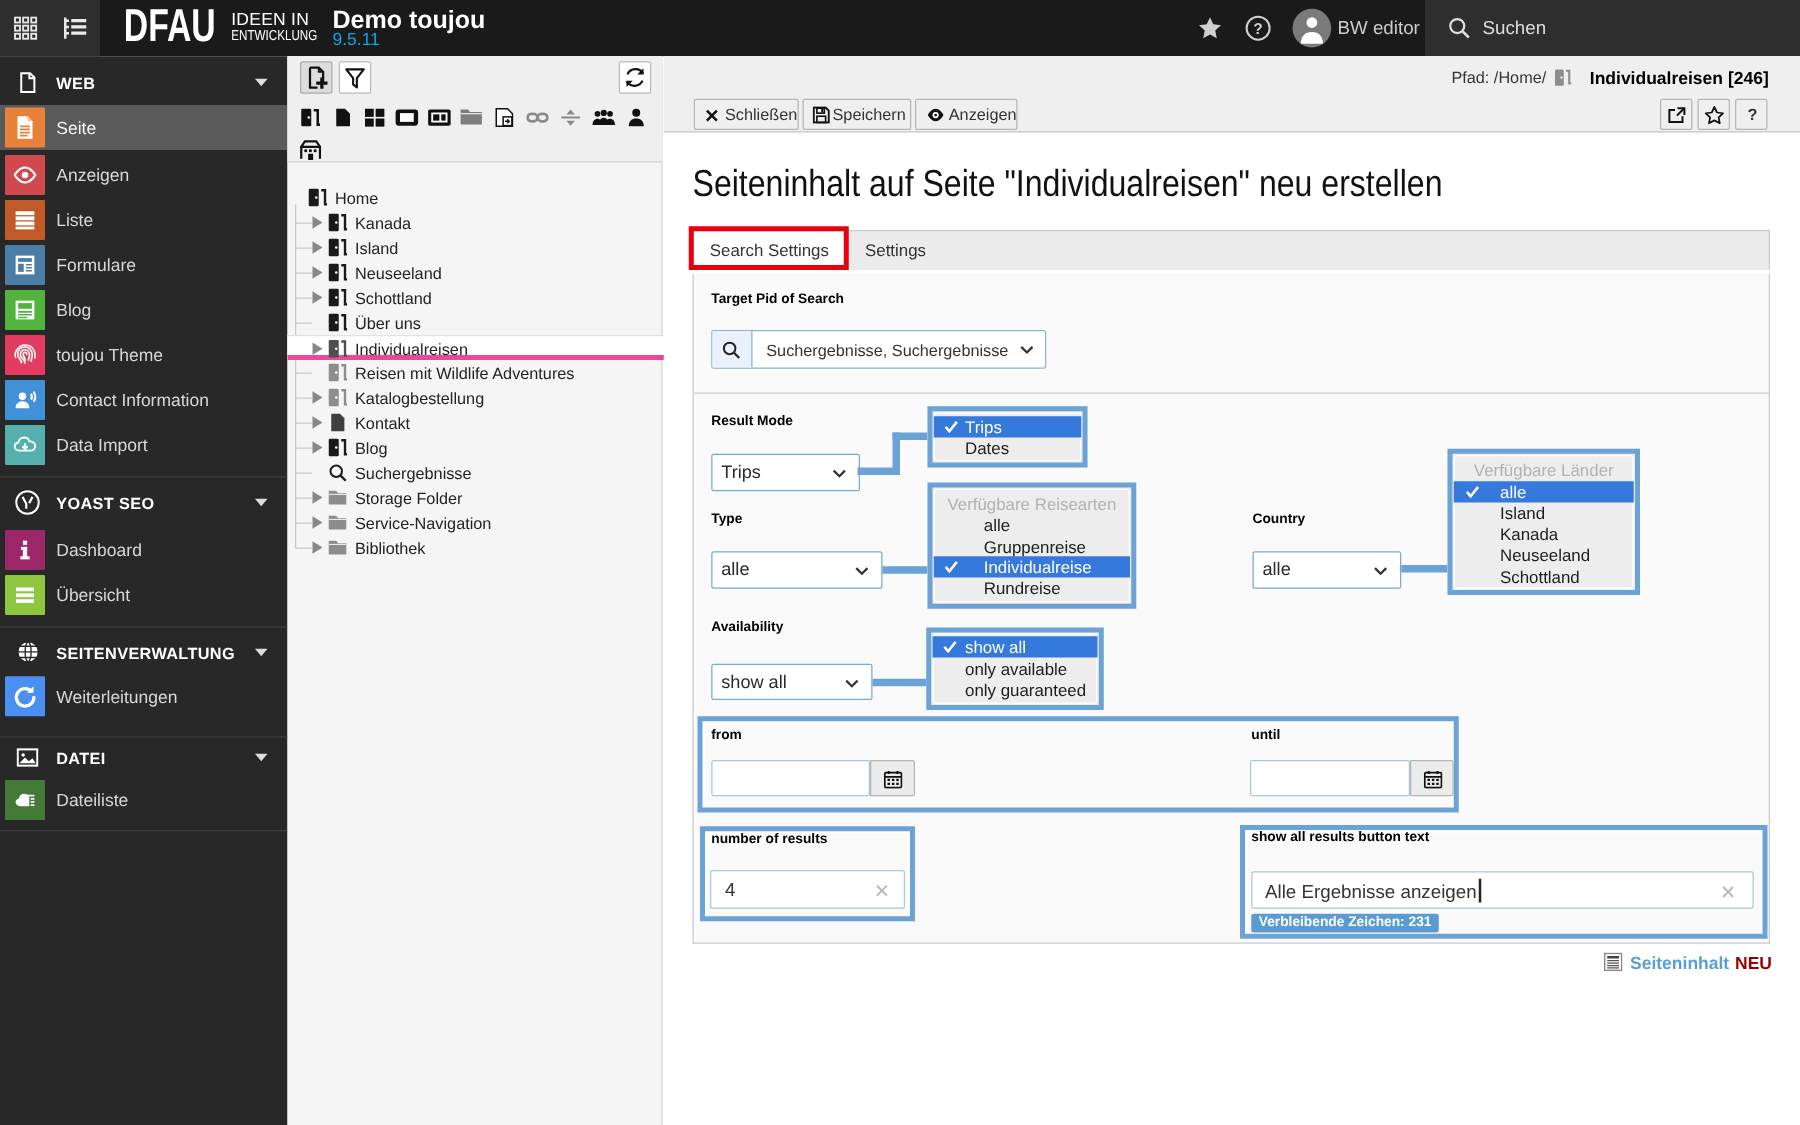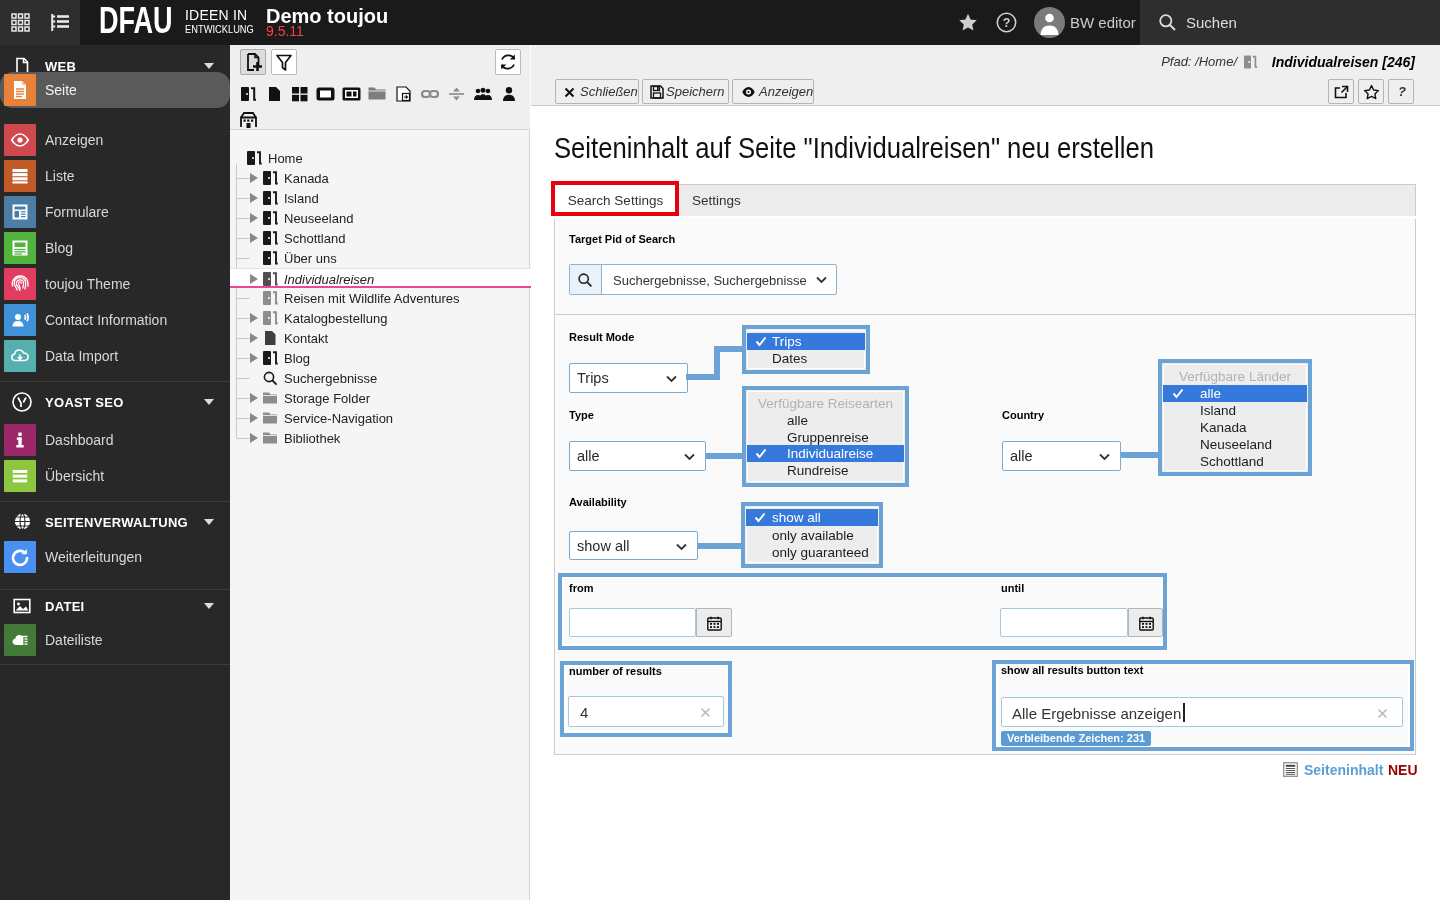--- a/index.html
+++ b/index.html
@@ -8,21 +8,21 @@
 #app { position:relative; width:1440px; height:900px; }
 
 
 #topbar { position:absolute; left:0; top:0; width:1440px; height:45px; background:#1a1a1a; }
 #topbar .leftblock { position:absolute; left:0; top:0; width:80px; height:45px; background:#2e2e2e; }
 #topbar .searchblock { position:absolute; left:1140px; top:0; width:300px; height:45px; background:#2e2e2e; color:#ddd; }
 .dfau { position:absolute; left:99px; top:0px; color:#fff; font-weight:bold; font-size:37px; transform:scale(0.73,1); transform-origin:0 0; }
 .ideen { position:absolute; left:185px; top:8px; color:#fff; line-height:14px; }
 .ideen div { white-space:nowrap; }
 .demotoujou { position:absolute; left:266px; top:5px; color:#fff; font-weight:bold; font-size:20px; }
-.demover { position:absolute; left:266px; top:23px; color:#ef4444; font-size:14px; }
+.demover { position:absolute; left:266px; top:23px; color:#0ea5e9; font-size:14px; }
 .bweditor { position:absolute; left:1070px; top:14px; color:#ccc; font-size:15px; }
 .suchen { position:absolute; left:1186px; top:14px; color:#ddd; font-size:15px; }
 
 
 #sidebar { position:absolute; left:0; top:45px; width:230px; height:855px; background:#282828; }
 .sb-sep { position:absolute; left:0; width:230px; border-top:1px solid #3c3c3c; }
 .sb-head { position:absolute; left:0; width:230px; height:40px; color:#fff; }
 .sb-head .txt { position:absolute; left:45px; top:13px; font-size:13px; font-weight:bold; letter-spacing:0.3px; }
 .sb-head .car { position:absolute; right:16px; top:17px; width:0; height:0; border-left:5px solid transparent; border-right:5px solid transparent; border-top:6px solid #ddd; }
 .sb-item { position:absolute; left:0; width:230px; height:36px; color:#d8d8d8; font-size:14px; }
@@ -32,28 +32,28 @@
 .sb-item .ic svg { position:absolute; left:6px; top:6px; }
 
 
 #ptree { position:absolute; left:230px; top:45px; width:300px; height:855px; background:#f5f5f5; border-right:1px solid #d5d5d5; }
 #pt-toolbar { position:absolute; left:0; top:0; width:300px; height:85px; background:#efefef; border-bottom:1px solid #d0d0d0; }
 .ptbtn { position:absolute; top:6px; width:26px; height:26px; background:#fff; border:1px solid #bbb; border-radius:2px; }
 .ptbtn.pressed { background:#dcdcdc; border-color:#aaa; }
 .dragicons { position:absolute; left:0; top:0; }
 .tree { position:absolute; left:0; top:85px; width:300px; }
 .trow { position:absolute; left:0; width:360px; height:20px; font-size:13px; color:#222; }
-.trow.sel { background:#fff; border-top:1px solid #e2e2e2; border-bottom:2px solid #ec4899;font-style:italic; }
+.trow.sel { background:#fff; border-top:1px solid #e2e2e2; border-bottom:4px solid #ec4899; }
 .trow .tri { position:absolute; top:5px; width:0; height:0; border-top:5px solid transparent; border-bottom:5px solid transparent; border-left:8px solid #888; }
 .trow .lbl { position:absolute; top:3px; white-space:nowrap; }
 .trow svg { position:absolute; top:2px; }
 
 
 #content { position:absolute; left:531px; top:45px; width:909px; height:855px; background:#fff; }
-#docheader { position:absolute; left:0; top:0; width:909px; height:61px; background:#efefef; border-bottom:1px solid #c8c8c8;font-style:italic; }
+#docheader { position:absolute; left:0; top:0; width:909px; height:61px; background:#efefef; border-bottom:1px solid #c8c8c8; }
 .pfad { position:absolute; right:25px; top:9px; width:400px; height:16px; font-size:13px; color:#333; }
 .pfad b { font-size:14px; }
 .pfad b { color:#000; }
 .dbtn { position:absolute; top:34px; height:25px; background:#efefef; border:1px solid #b5b5b5; border-radius:2px; font-size:13px; color:#333; line-height:23px; }
 h1 { position:absolute; left:23px; top:86px; font-size:30px; font-weight:normal; color:#111; white-space:nowrap; transform:scale(0.855,1); transform-origin:0 0; }
 
 
 #tabbar { position:absolute; left:23px; top:139px; width:862px; height:32px; background:#ececec; border:1px solid #ccc; border-bottom:0; }
 .tab { position:absolute; top:0; height:31px; font-size:13.5px; color:#333; line-height:31px; }
 #tab1 { left:0; width:122px; background:#fff; text-align:center; border-right:1px solid #ccc; }
@@ -141,21 +141,21 @@
 
   <div id="sidebar">
     <div class="sb-head" style="top:1px;">
       <svg style="position:absolute;left:13px;top:11px;" width="18" height="18" viewBox="0 0 18 18">
           <path d="M4 1.5 h7 l3.5 3.5 v11.5 h-10.5 z" fill="none" stroke="#fff" stroke-width="1.6"></path>
           <path d="M10.5 1.5 v4 h4" fill="none" stroke="#fff" stroke-width="1.6"></path>
         </svg>
       <span class="txt">WEB</span>
         <span class="car"></span>
     </div>
-    <div class="sb-item active" style="top:27px;border-radius:13px;">
+    <div class="sb-item active" style="top:39px;">
         <div class="ic" style="background:#e8823b;">
           <svg width="20" height="20" viewBox="0 0 20 20">
             <path d="M4 1 h8 l4 4 v14 h-12 z" fill="#fff"></path>
             <path d="M12 1 l4 4 h-4 z" fill="#f4c59b"></path>
             <g stroke="#e8823b" stroke-width="1.4">
               <line x1="6" y1="9" x2="14" y2="9"></line>
               <line x1="6" y1="11.5" x2="14" y2="11.5"></line>
               <line x1="6" y1="14" x2="14" y2="14"></line>
               <line x1="6" y1="16.5" x2="12" y2="16.5"></line>
             </g>

